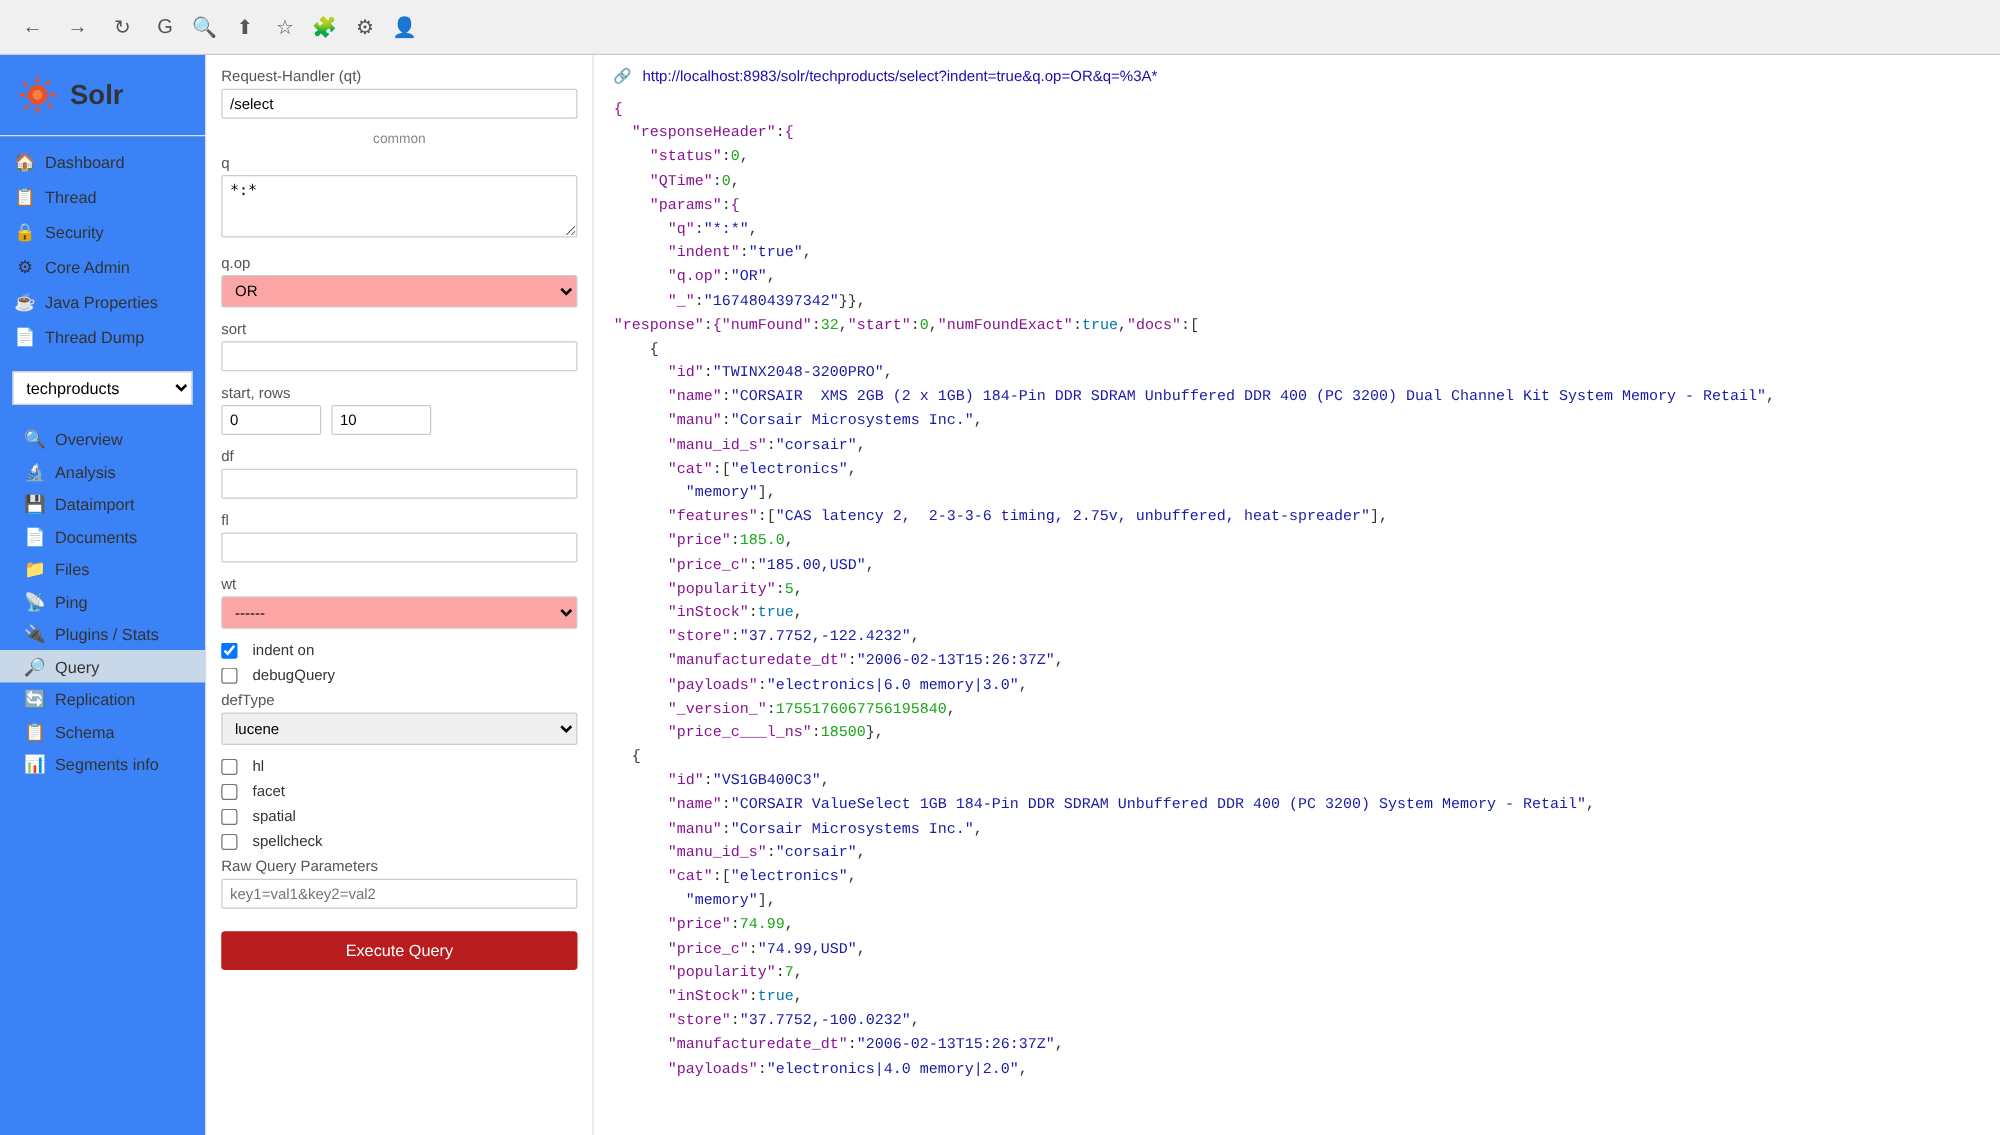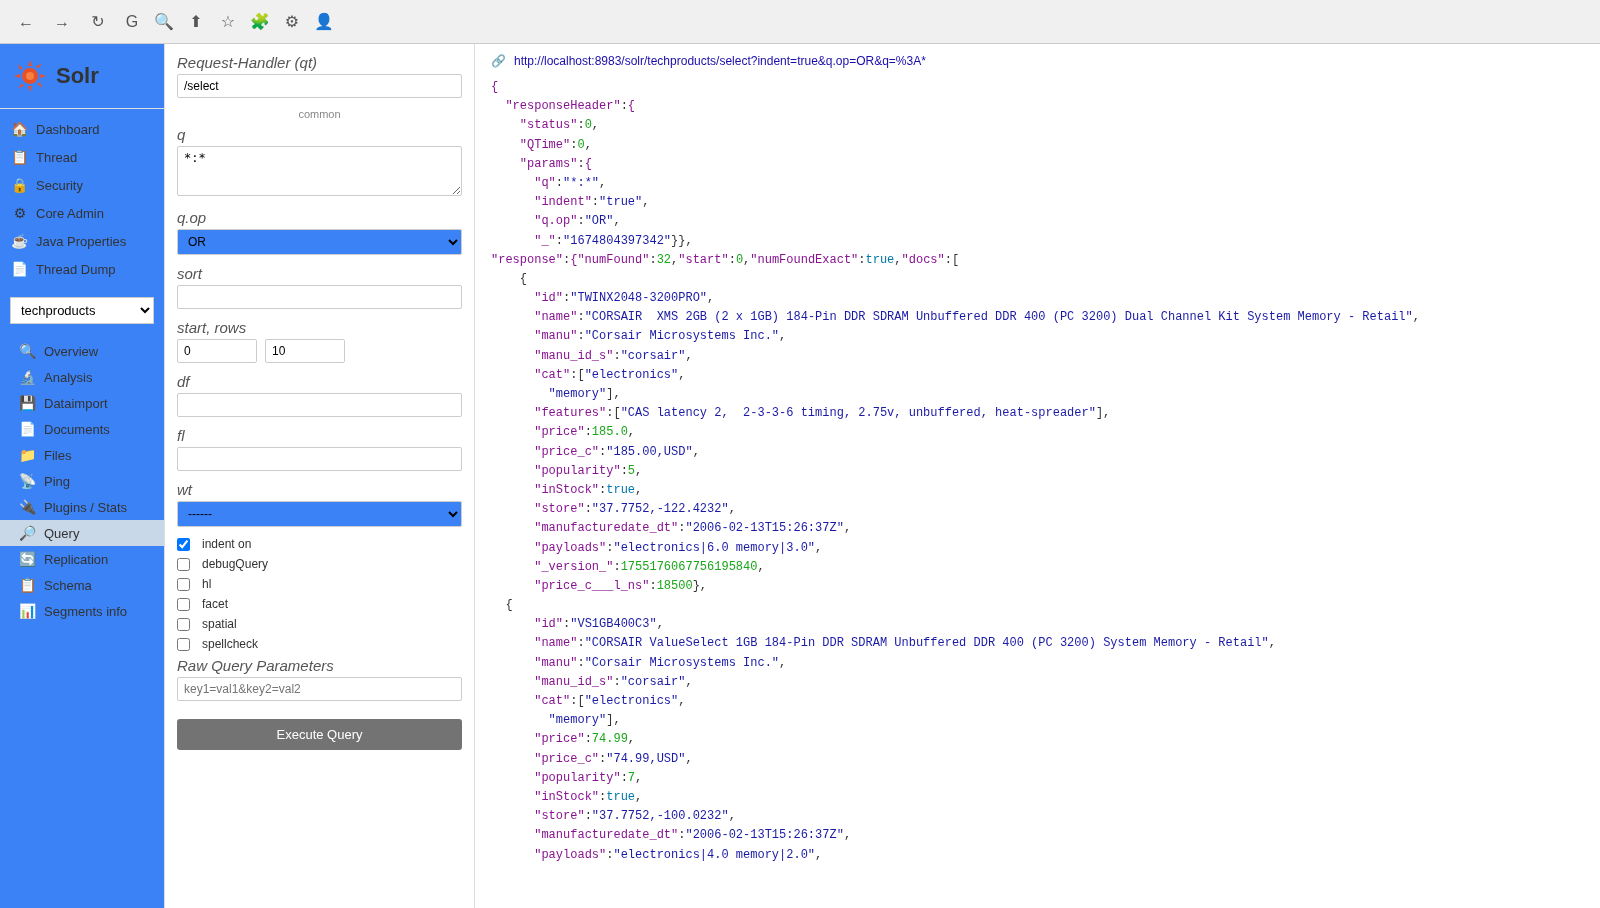--- a/index.html
+++ b/index.html
@@ -62,51 +62,51 @@
     }
     .sidebar-sub-item.active { background: #c8d8e8; }
 
     
     .query-panel {
       width: 310px; flex-shrink: 0; border-right: 1px solid #ddd;
       overflow-y: auto; padding: 10px 12px;
       background: #fff;
     }
     .form-group { margin-bottom: 10px; }
-    .form-label { display: block; margin-bottom: 3px; font-size: 15px; color: #555; font-style: italic; }
+    .form-label { display: block; margin-bottom: 3px; font-size: 12px; color: #555; }
     .form-input {
       width: 100%; padding: 4px 6px; border: 1px solid #ccc;
       border-radius: 2px; font-size: 12px;
     }
     .form-textarea {
       width: 100%; padding: 4px 6px; border: 1px solid #ccc;
       border-radius: 2px; font-size: 12px; height: 50px; resize: vertical;
     }
     .form-select {
       width: 100%; padding: 4px 6px; border: 1px solid #ccc;
-      border-radius: 2px; font-size: 12px; background: #3b82f6;
+      border-radius: 2px; font-size: 12px; background: #fca5a5;
     }
     .common-label {
       font-size: 11px; color: #888; text-align: center; display: block; margin-bottom: 6px;
     }
     .fq-row { display: flex; gap: 4px; align-items: center; }
     .fq-input { flex: 1; }
     .fq-btn {
       width: 22px; height: 22px; border: none; border-radius: 3px;
       cursor: pointer; font-size: 14px; font-weight: bold;
       display: flex; align-items: center; justify-content: center;
     }
     .fq-btn-minus { background: #cc3333; color: #fff; }
     .fq-btn-plus { background: #33aa33; color: #fff; }
     .start-rows-row { display: flex; gap: 8px; }
     .start-rows-row input { width: 80px; padding: 4px 6px; border: 1px solid #ccc; border-radius: 2px; font-size: 12px; }
     .checkbox-row { display: flex; align-items: center; gap: 12px; margin-bottom: 6px; font-size: 12px; }
     .checkbox-row input[type=checkbox] { margin: 0; }
     .execute-btn {
-      background: #737373; color: #fff; border: none; padding: 8px 18px;
+      background: #b91c1c; color: #fff; border: none; padding: 8px 18px;
       border-radius: 3px; cursor: pointer; font-size: 13px; margin-top: 8px;
       width: 100%;
     }
     .deftype-row { display: flex; align-items: center; gap: 6px; }
     .deftype-select { flex: 1; padding: 4px 6px; border: 1px solid #ccc; border-radius: 2px; font-size: 12px; }
 
     
     .results-panel { flex: 1; overflow-y: auto; padding: 10px 16px; background: #fff; }
     .results-url-bar {
       display: flex; align-items: center; gap: 8px; margin-bottom: 10px;
@@ -302,20 +302,30 @@
     <div class="checkbox-row">
       <input type="checkbox" checked="" id="indent" style="">
       <label for="indent">indent on</label>
     </div>
 
     <div class="checkbox-row">
       <input type="checkbox" id="debugQuery" style="">
       <label for="debugQuery">debugQuery</label>
     </div>
 
+    <div class="form-group">
+      <label class="form-label">defType</label>
+      <div class="deftype-row">
+        <select class="deftype-select">
+          <option>lucene</option>
+          <option>dismax</option>
+          <option>edismax</option>
+        </select>
+      </div>
+    </div>
 
     <div class="checkbox-row">
       <input type="checkbox" id="hl" style="">
       <label for="hl">hl</label>
     </div>
     <div class="checkbox-row">
       <input type="checkbox" id="facet" style="">
       <label for="facet">facet</label>
     </div>
     <div class="checkbox-row">

